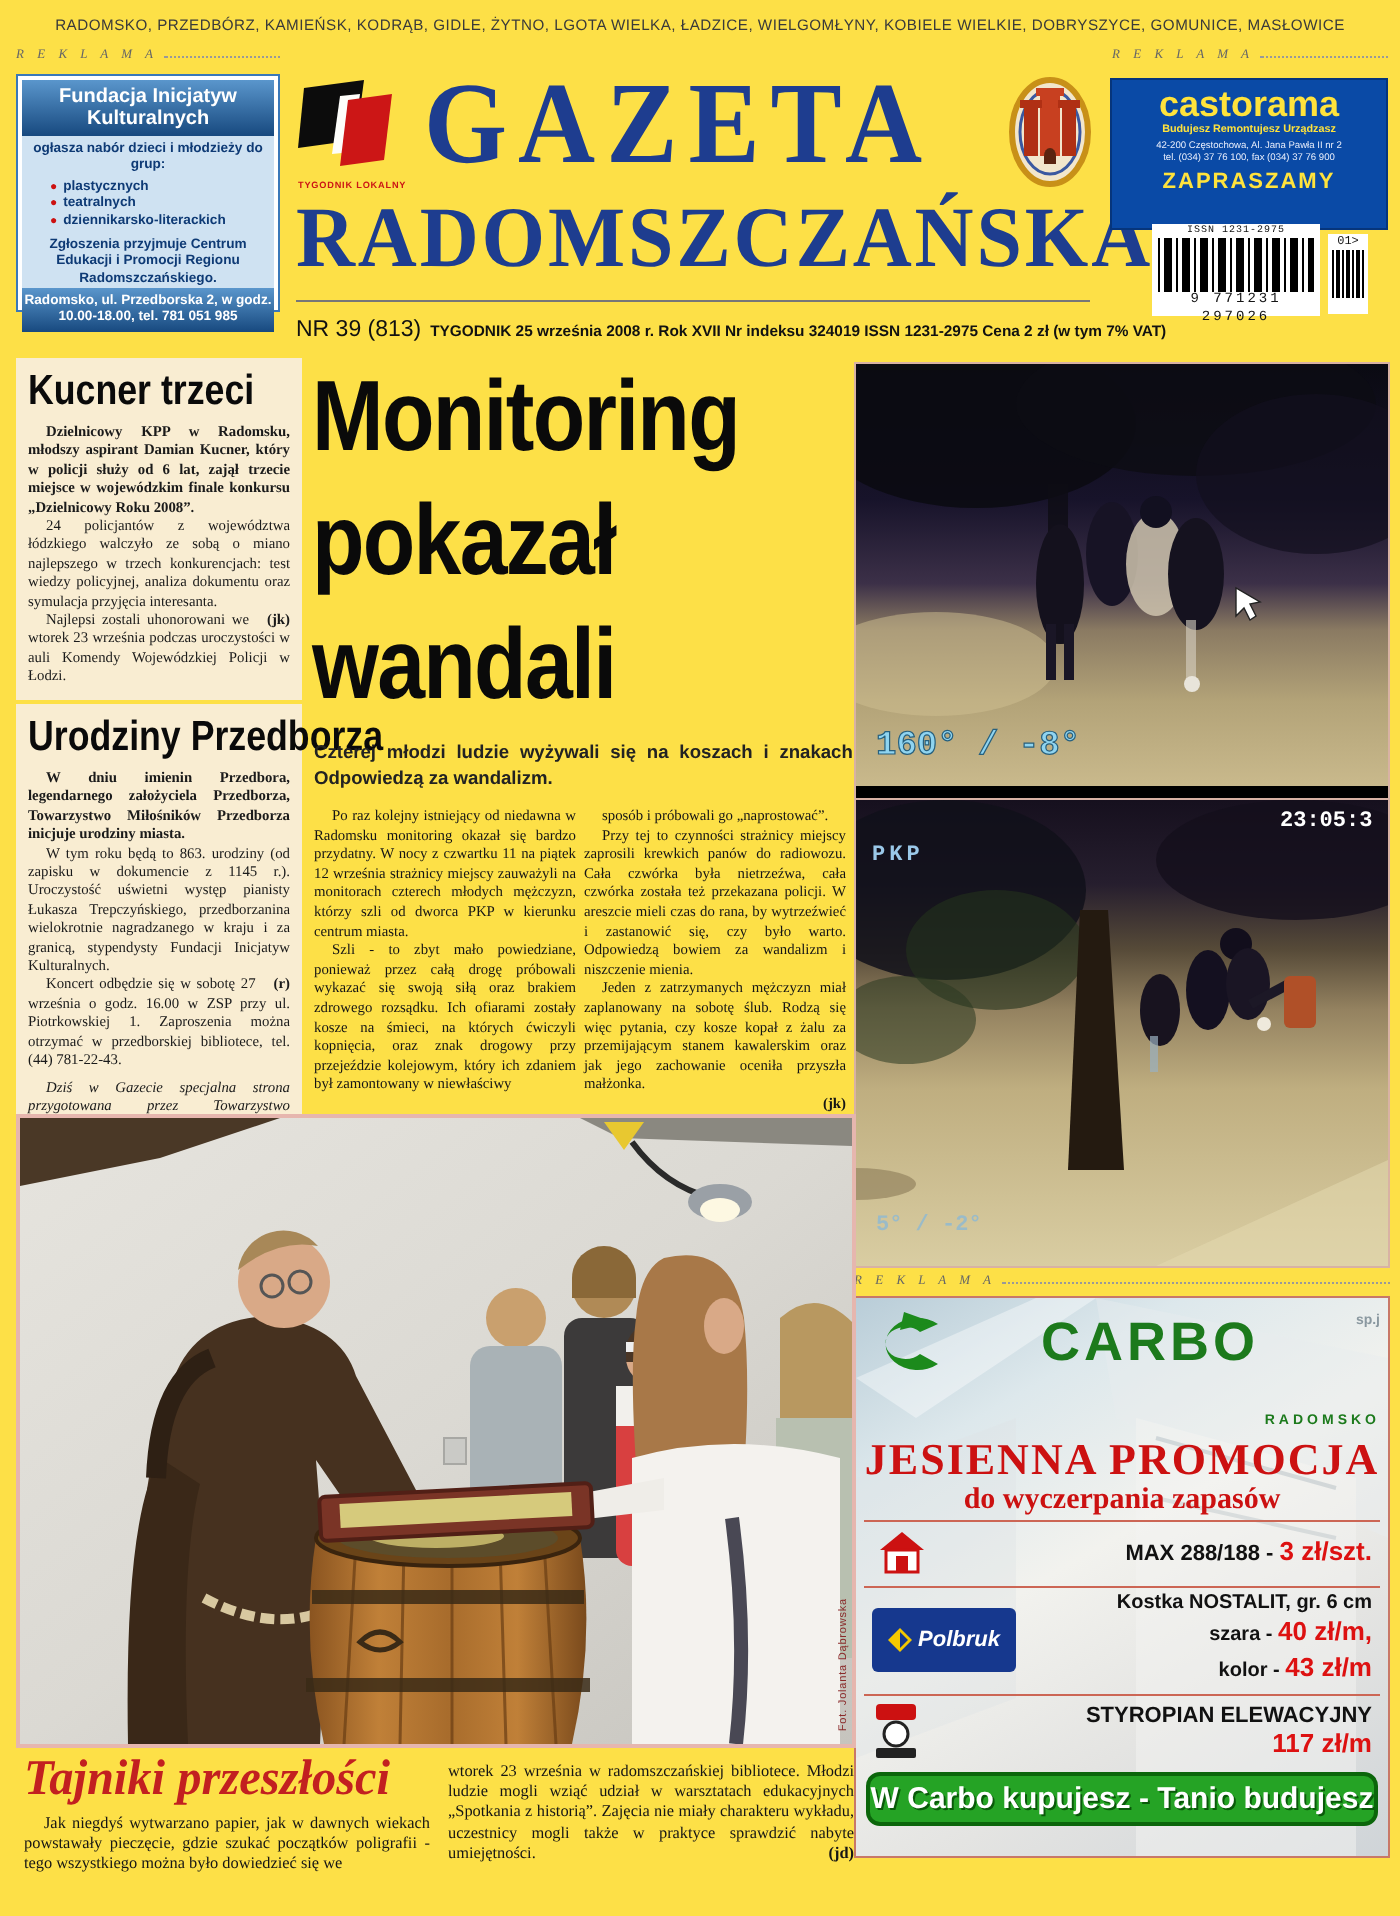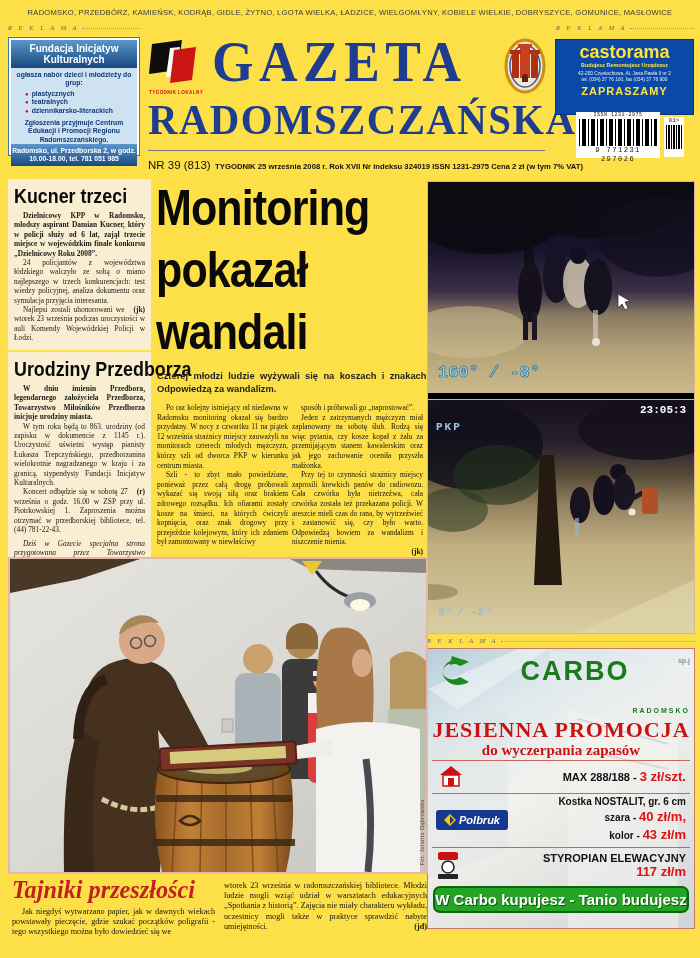--- a/index.html
+++ b/index.html
@@ -149,21 +149,21 @@
   .carbo-band { display:flex; background:#1f8c1f; color:#fff; font:bold 8.2px/9.6px "Liberation Sans",sans-serif; padding:3px 2px; text-align:center; }
   .carbo-band > div { flex:1; }
   .carbo-promo1 { font:bold 22px/24px "Liberation Serif",serif; color:#cc1111; text-align:center; letter-spacing:1px; margin-top:3px; white-space:nowrap; }
   .carbo-promo2 { font:bold 15px/16px "Liberation Serif",serif; color:#cc1111; text-align:center; }
   .carbo-row { display:flex; align-items:center; padding:2px 4px; border-top:1px solid #cc6655; margin-top:2px; }
   .carbo-row:first-of-type { border-top:none; }
   .carbo-row .txt { flex:1; text-align:right; font-family:"Liberation Sans",sans-serif; }
   .t-black { font-weight:bold; font-size:11px; color:#111; }
   .t-red   { font-weight:bold; font-size:13px; color:#dd1111; }
   .t-black-s { font-weight:bold; font-size:10px; color:#111; }
-  .polbruk { width:72px; height:20px; background:#16388e; border-radius:3px; display:flex; align-items:center; justify-content:center; gap:3px; }
+  .polbruk { width:72px; height:32px; background:#16388e; border-radius:3px; display:flex; align-items:center; justify-content:center; gap:3px; }
   .polbruk b { color:#fff; font:bold italic 11px "Liberation Sans",sans-serif; }
   .carbo-foot {
     margin:4px 1px 2px; background:#25a325; border:2px solid #0b660b; border-radius:7px;
     color:#fff; font:bold 15px/17px "Liberation Sans",sans-serif; text-align:center; padding:3px 0;
     text-shadow:1px 1px 0 #0a5a0a; white-space:nowrap;
   }
 </style>
 </head>
 <body>
 
@@ -260,22 +260,22 @@
   </div>
 
   <div class="headline">Monitoring pokazał wandali</div>
   <div class="lede">Czterej młodzi ludzie wyżywali się na koszach i znakach. Odpowiedzą za wandalizm.</div>
   <div class="bcol bcol-1">
     <p>Po raz kolejny istniejący od niedawna w Radomsku monitoring okazał się bardzo przydatny. W nocy z czwartku 11 na piątek 12 września strażnicy miejscy zauważyli na monitorach czterech młodych mężczyzn, którzy szli od dworca PKP w kierunku centrum miasta.</p>
     <p>Szli - to zbyt mało powiedziane, ponieważ przez całą drogę próbowali wykazać się swoją siłą oraz brakiem zdrowego rozsądku. Ich ofiarami zostały kosze na śmieci, na których ćwiczyli kopnięcia, oraz znak drogowy przy przejeździe kolejowym, który ich zdaniem był zamontowany w niewłaściwy</p>
   </div>
   <div class="bcol bcol-2">
     <p>sposób i próbowali go „naprostować”.</p>
+    <p>Przy tej to czynności strażnicy miejscy zaprosili krewkich panów do radiowozu. Cała czwórka była nietrzeźwa, cała czwórka została też przekazana policji. W areszcie mieli czas do rana, by wytrzeźwieć i zastanowić się, czy było warto. Odpowiedzą bowiem za wandalizm i niszczenie mienia.</p>
     <p>Jeden z zatrzymanych mężczyzn miał zaplanowany na sobotę ślub. Rodzą się więc pytania, czy kosze kopał z żalu za przemijającym stanem kawalerskim oraz jak jego zachowanie oceniła przyszła małżonka.</p>
-    <p>Przy tej to czynności strażnicy miejscy zaprosili krewkich panów do radiowozu. Cała czwórka była nietrzeźwa, cała czwórka została też przekazana policji. W areszcie mieli czas do rana, by wytrzeźwieć i zastanowić się, czy było warto. Odpowiedzą bowiem za wandalizm i niszczenie mienia.</p>
     <p>
         <span class="sig">(jk)</span>
       </p>
   </div>
 
   <div class="photo cctv1">
     <svg width="266" height="211" viewBox="0 0 266 211">
       <defs>
         <linearGradient id="night1" x1="0" y1="0" x2="0" y2="1">
           <stop offset="0" stop-color="#0a0a12"></stop>

